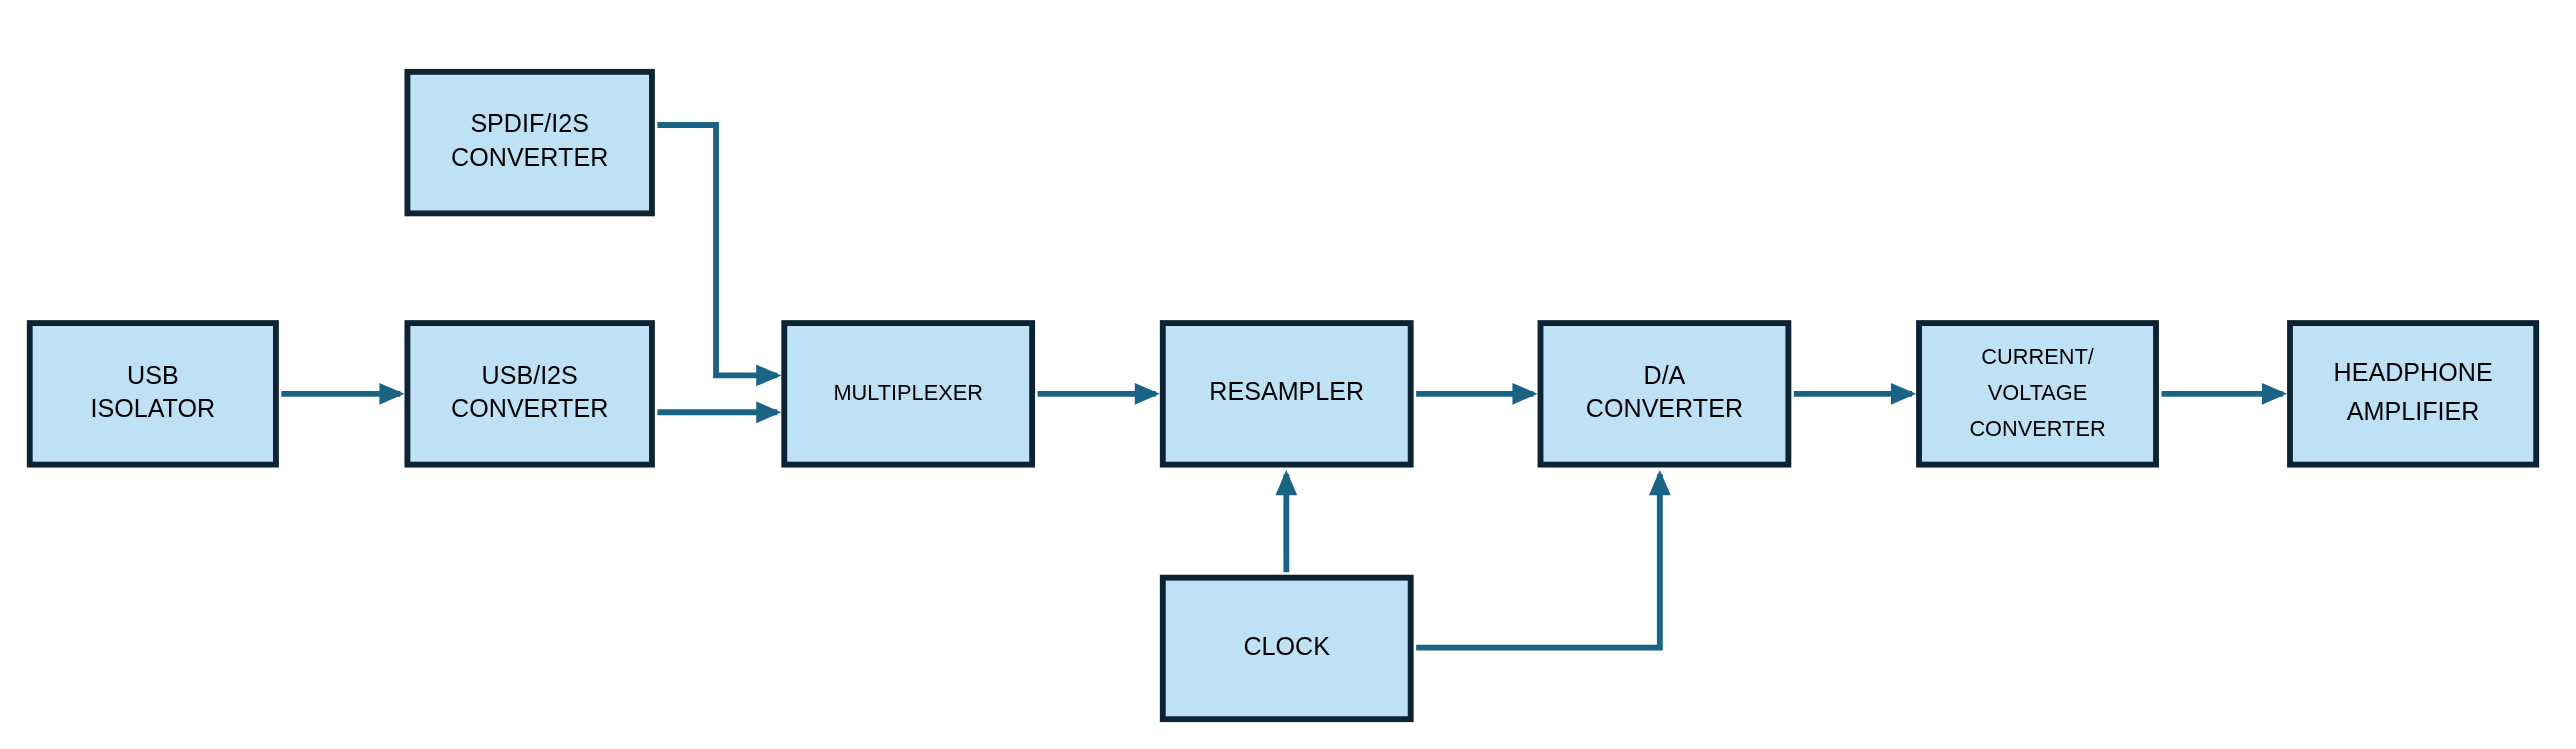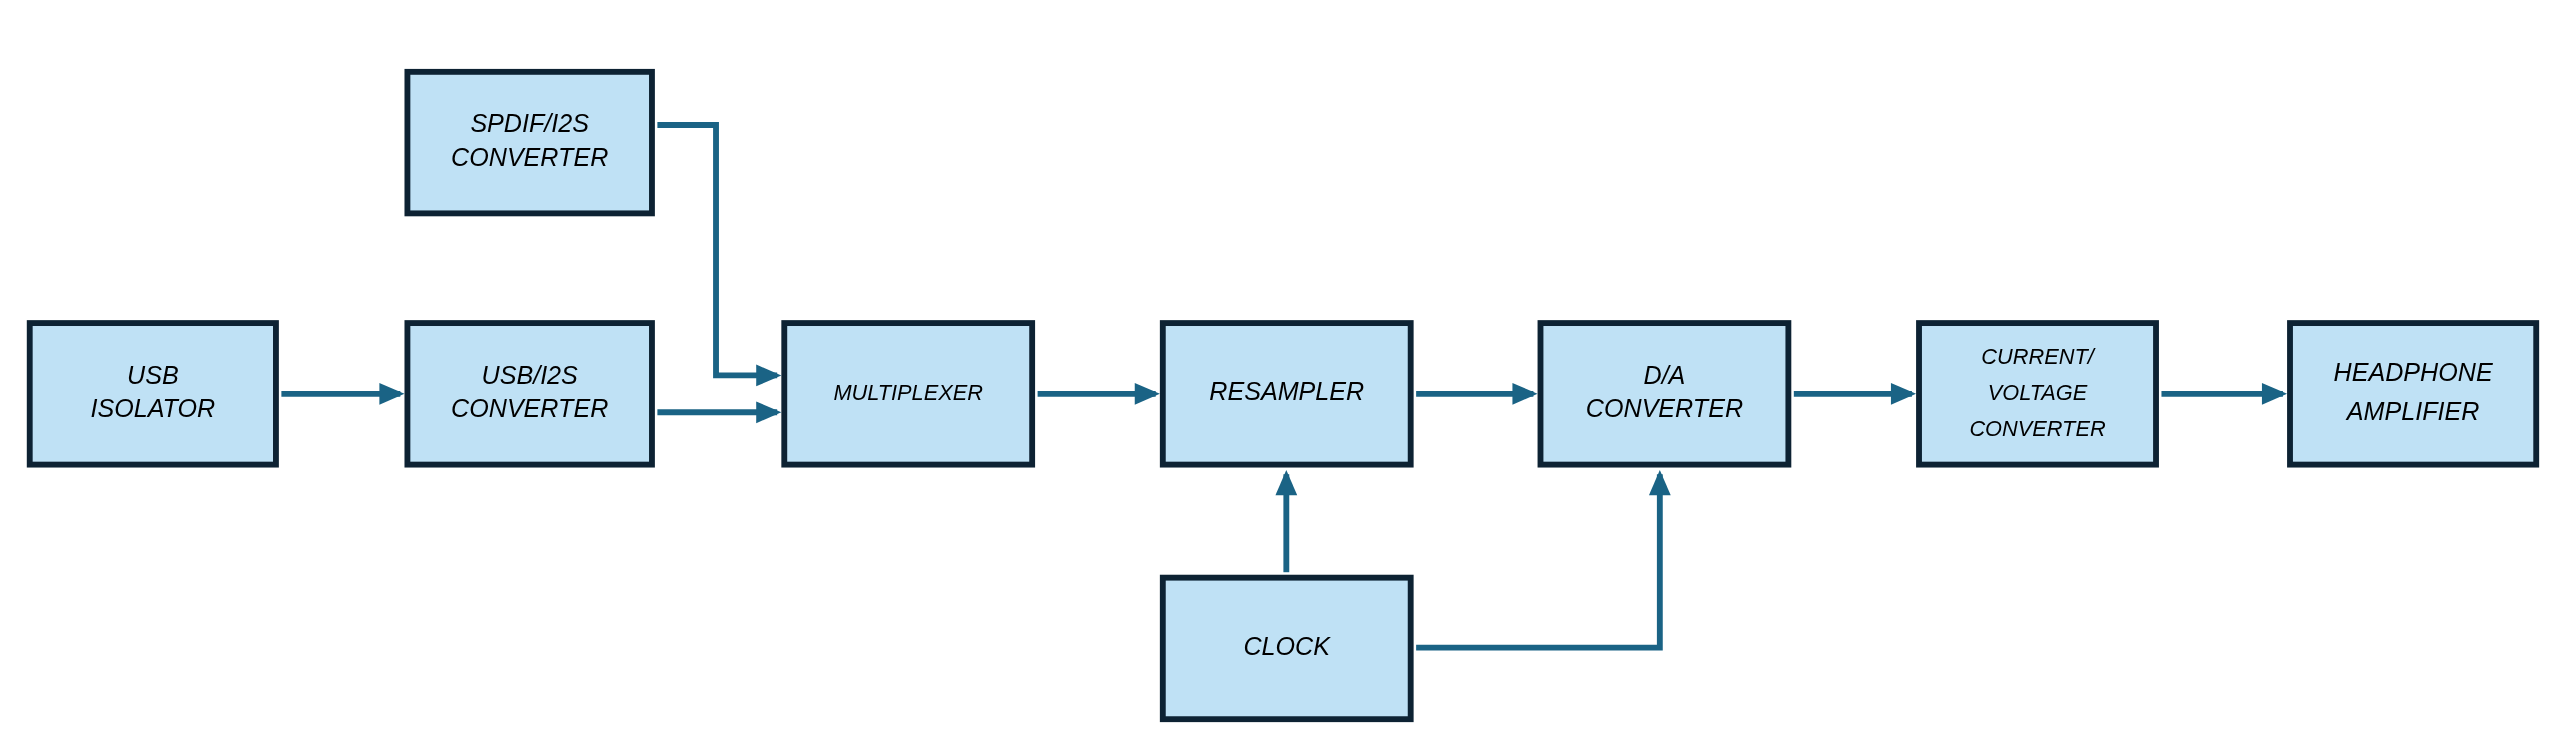--- a/index.html
+++ b/index.html
@@ -11,21 +11,20 @@
     width: 2576px;
     height: 750px;
     font-family: "Liberation Sans", sans-serif;
     overflow: hidden;
   }
   #diagram-root {
     position: relative;
     width: 2108px;
     height: 750px;
     background: #ffffff;
-    font-style: italic;
   }
   svg#diagram-svg {
     display: block;
     width: 2576px;
     height: 750px;
   }
   .node-rect {
     stroke-width: 7;
   }
   .node-label {

